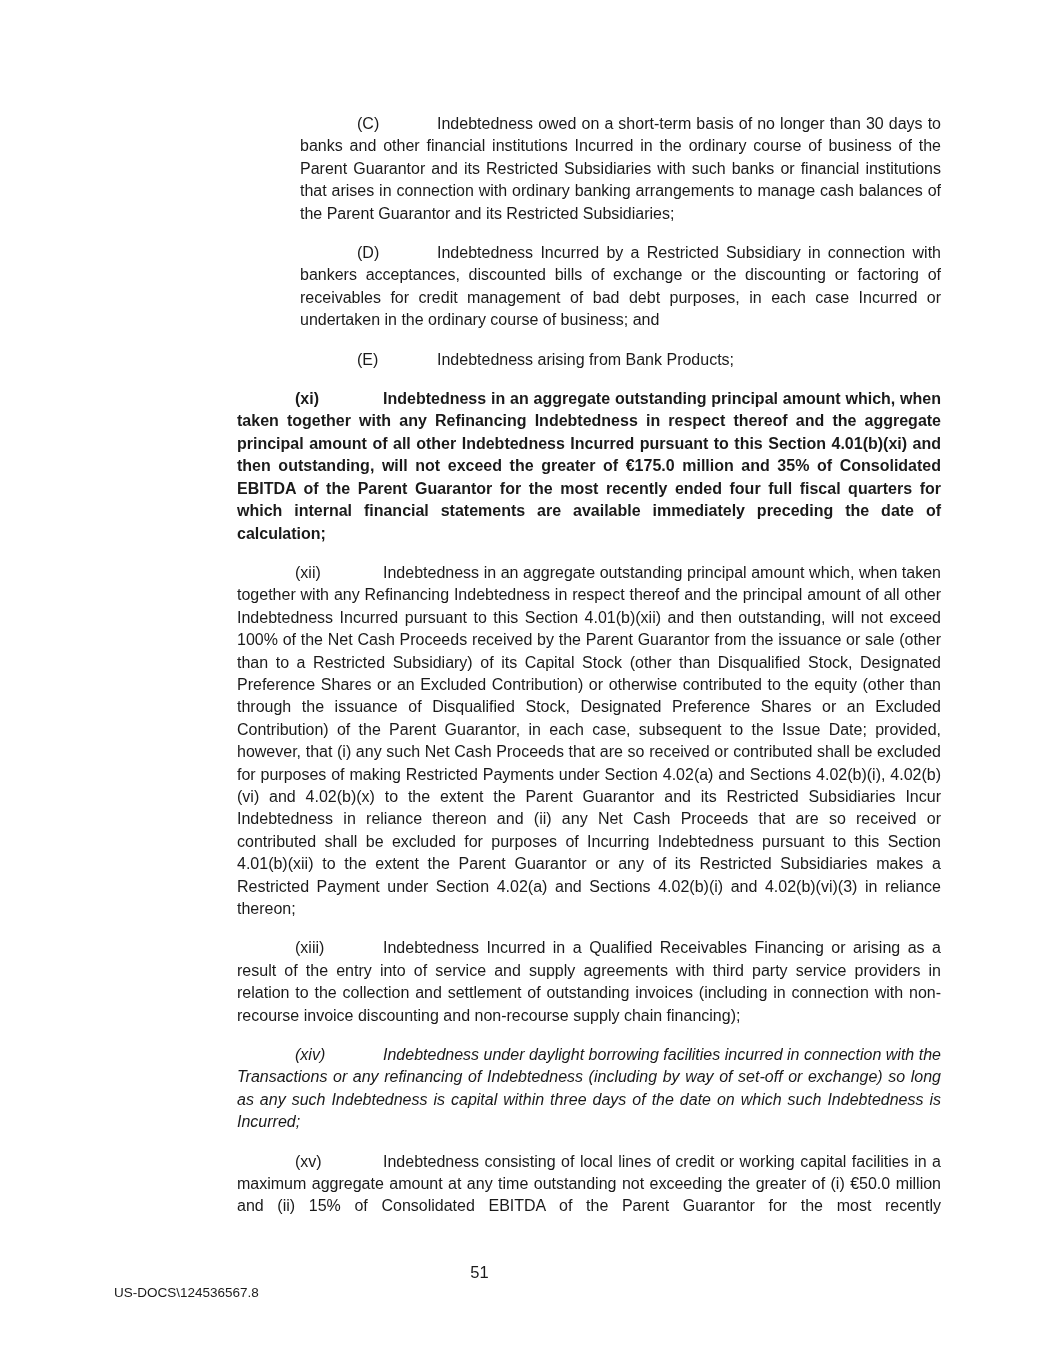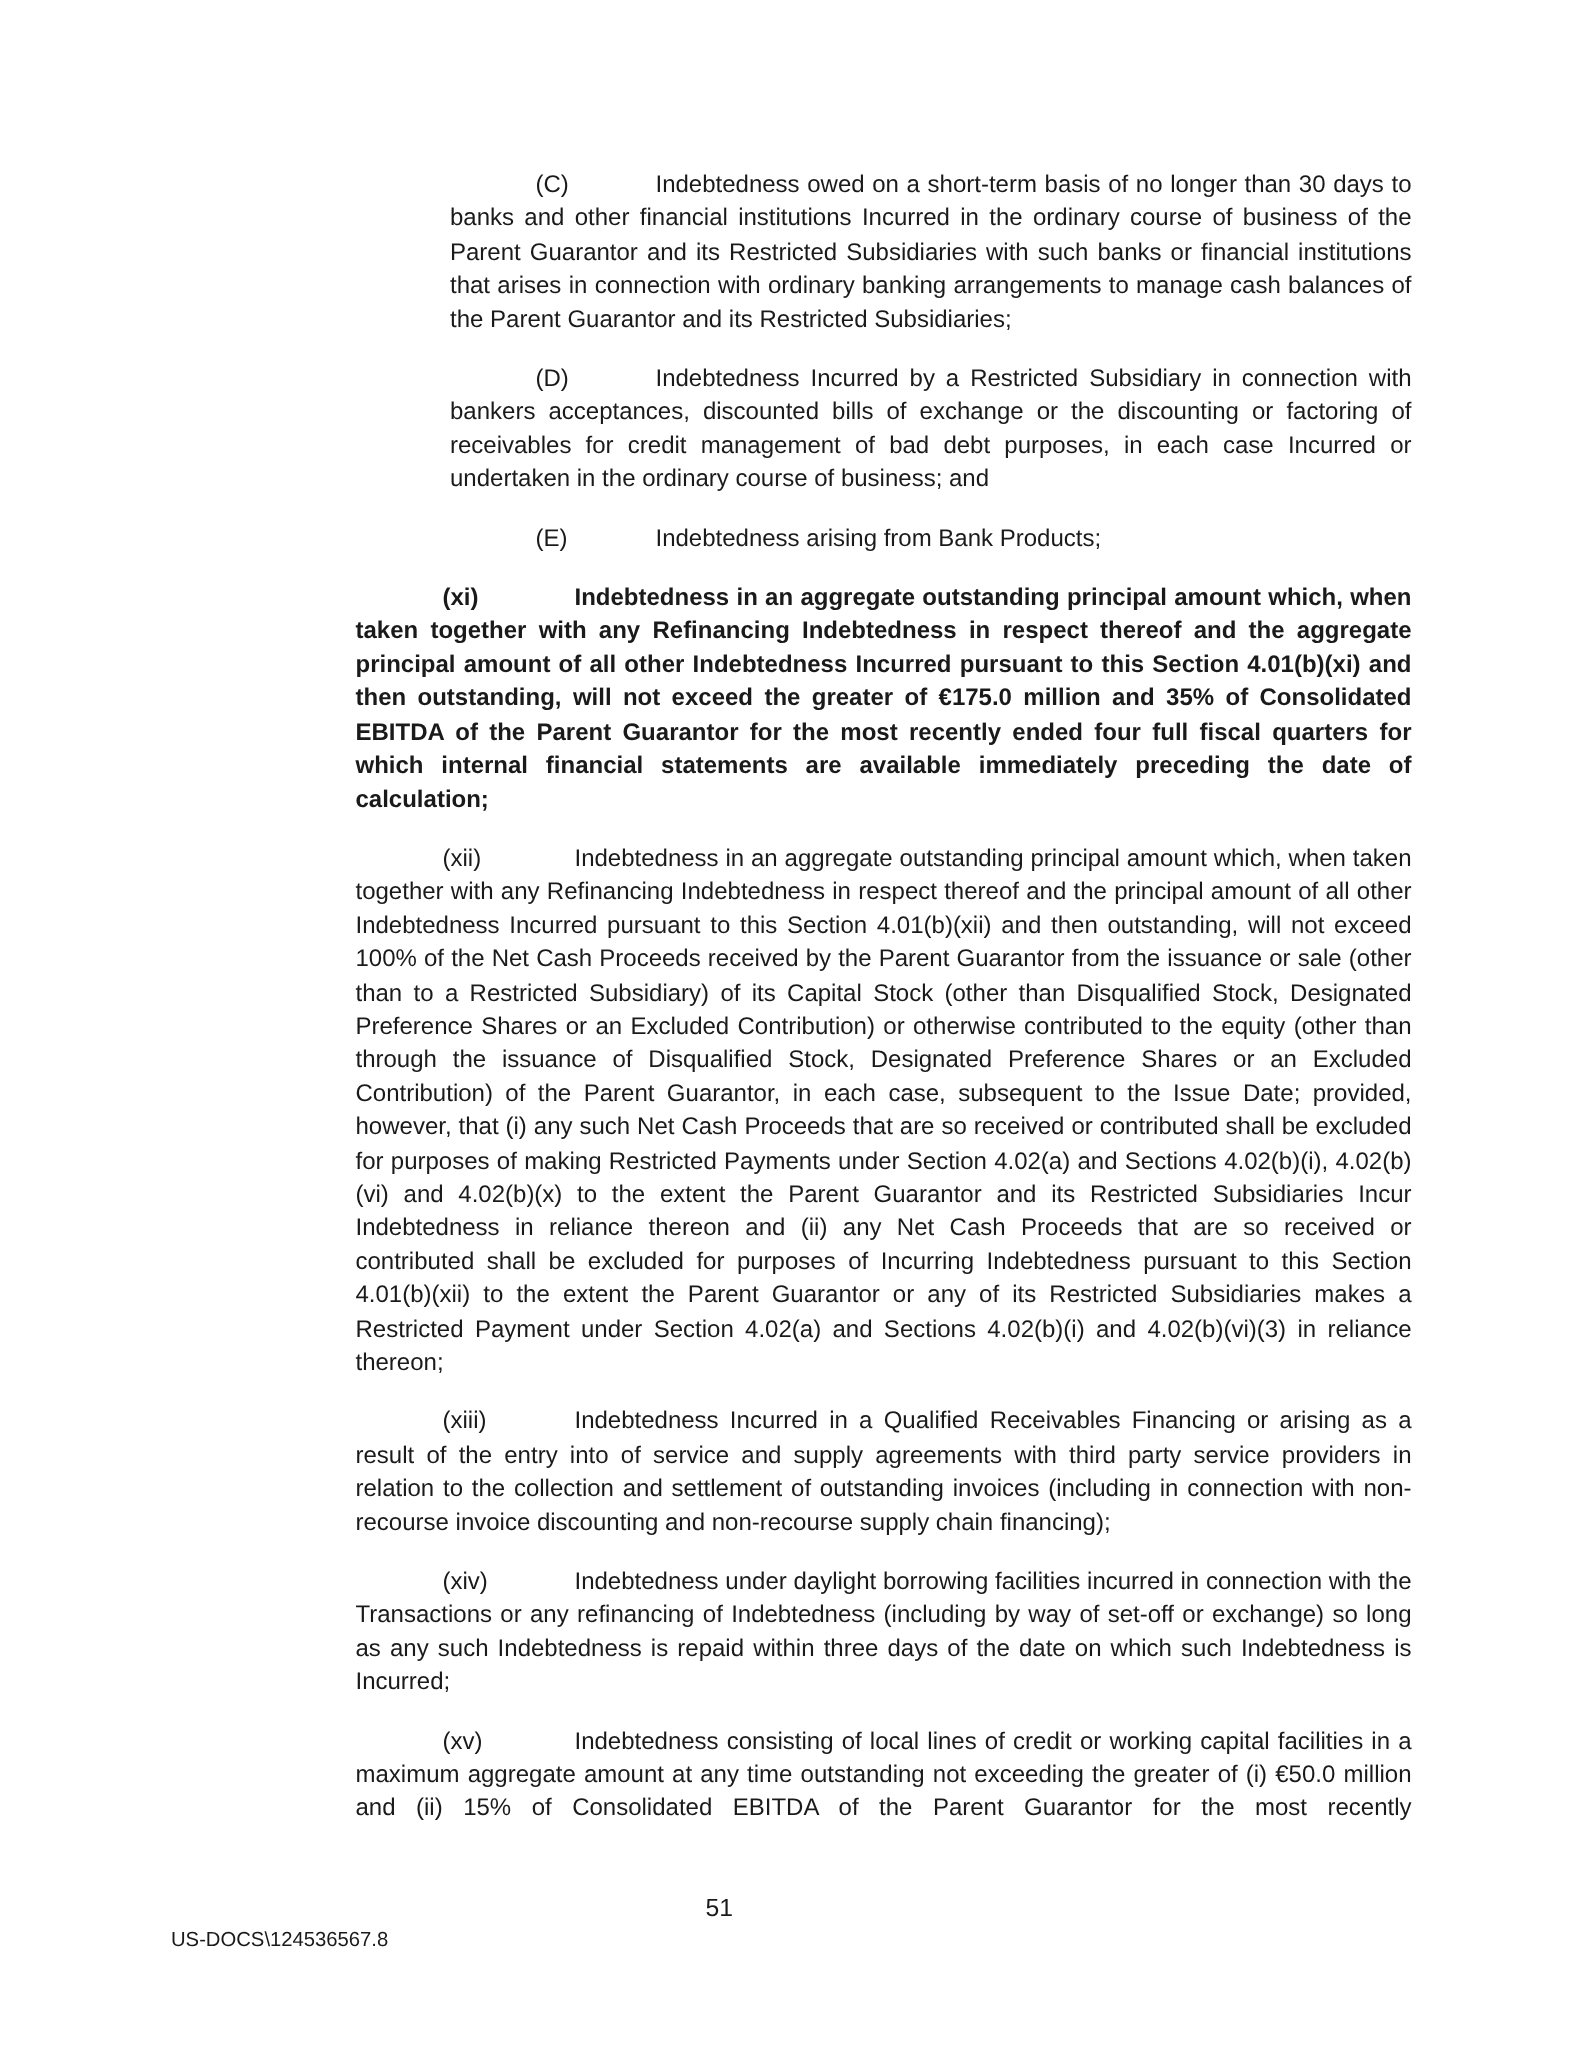--- a/index.html
+++ b/index.html
@@ -37,21 +37,21 @@
   
   p.l1 { text-indent: 146px; }
   p.l1 .plabel { position: absolute; left: 58px; top: 0; text-indent: 0; }
   
   p.l2 { margin-left: 63px; text-indent: 137px; }
   p.l2 .plabel { position: absolute; left: 57px; top: 0; text-indent: 0; }
   .mb20 { margin-bottom: 20px; }
   .mb15 { margin-bottom: 15px; font-weight: bold; }
   .mb10 { margin-bottom: 10px; }
   .mb18 { margin-bottom: 18px; }
-  .mb21 { margin-bottom: 21px; }
+  .mb21 { margin-bottom: 21px; font-style: italic; }
   .mt43 { margin-top: 43px; }
   
   .last-cont { text-align-last: justify; }
   .page-number {
     position: absolute;
     top: 1262px;
     left: 0;
     width: 959px;
     text-align: center;
     font-size: 16.5px;
@@ -77,21 +77,21 @@
     <p class="para l2 mb20"><span class="plabel">(D)</span><span>Indebtedness Incurred by a Restricted Subsidiary in connection with bankers acceptances, discounted bills of exchange or the discounting or factoring of receivables for credit management of bad debt purposes, in each case Incurred or undertaken in the ordinary course of business; and</span></p>
 
     <p class="para l2 mb20"><span class="plabel">(E)</span><span>Indebtedness arising from Bank Products;</span></p>
 
     <p class="para l1 mt43 mb15"><span class="plabel">(xi)</span><span>Indebtedness in an aggregate outstanding principal amount which, when taken together with any Refinancing Indebtedness in respect thereof and the aggregate principal amount of all other Indebtedness Incurred pursuant to this Section 4.01(b)(xi) and then outstanding, will not exceed the greater of €175.0 million and 35% of Consolidated EBITDA of the Parent Guarantor for the most recently ended four full fiscal quarters for which internal financial statements are available immediately preceding the date of calculation;</span></p>
 
     <p class="para l1 mb10"><span class="plabel">(xii)</span><span>Indebtedness in an aggregate outstanding principal amount which, when taken together with any Refinancing Indebtedness in respect thereof and the principal amount of all other Indebtedness Incurred pursuant to this Section 4.01(b)(xii) and then outstanding, will not exceed 100% of the Net Cash Proceeds received by the Parent Guarantor from the issuance or sale (other than to a Restricted Subsidiary) of its Capital Stock (other than Disqualified Stock, Designated Preference Shares or an Excluded Contribution) or otherwise contributed to the equity (other than through the issuance of Disqualified Stock, Designated Preference Shares or an Excluded Contribution) of the Parent Guarantor, in each case, subsequent to the Issue Date; provided, however, that (i) any such Net Cash Proceeds that are so received or contributed shall be excluded for purposes of making Restricted Payments under Section 4.02(a) and Sections 4.02(b)(i), 4.02(b)(vi) and 4.02(b)(x) to the extent the Parent Guarantor and its Restricted Subsidiaries Incur Indebtedness in reliance thereon and (ii) any Net Cash Proceeds that are so received or contributed shall be excluded for purposes of Incurring Indebtedness pursuant to this Section 4.01(b)(xii) to the extent the Parent Guarantor or any of its Restricted Subsidiaries makes a Restricted Payment under Section 4.02(a) and Sections 4.02(b)(i) and 4.02(b)(vi)(3) in reliance thereon;</span></p>
 
     <p class="para l1 mb18"><span class="plabel">(xiii)</span><span>Indebtedness Incurred in a Qualified Receivables Financing or arising as a result of the entry into of service and supply agreements with third party service providers in relation to the collection and settlement of outstanding invoices (including in connection with non-recourse invoice discounting and non-recourse supply chain financing);</span></p>
 
-    <p class="para l1 mb21"><span class="plabel">(xiv)</span><span>Indebtedness under daylight borrowing facilities incurred in connection with the Transactions or any refinancing of Indebtedness (including by way of set-off or exchange) so long as any such Indebtedness is repaid within three days of the date on which such Indebtedness is Incurred;</span></p>
+    <p class="para l1 mb21"><span class="plabel">(xiv)</span><span>Indebtedness under daylight borrowing facilities incurred in connection with the Transactions or any refinancing of Indebtedness (including by way of set-off or exchange) so long as any such Indebtedness is capital within three days of the date on which such Indebtedness is Incurred;</span></p>
 
     <p class="para l1 last-cont"><span class="plabel">(xv)</span><span>Indebtedness consisting of local lines of credit or working capital facilities in a maximum aggregate amount at any time outstanding not exceeding the greater of (i) €50.0 million and (ii) 15% of Consolidated EBITDA of the Parent Guarantor for the most recently</span></p>
 
   </div>
 
   <div class="page-number">51</div>
 
   <div class="doc-id">US-DOCS\124536567.8</div>
 
 </div>

